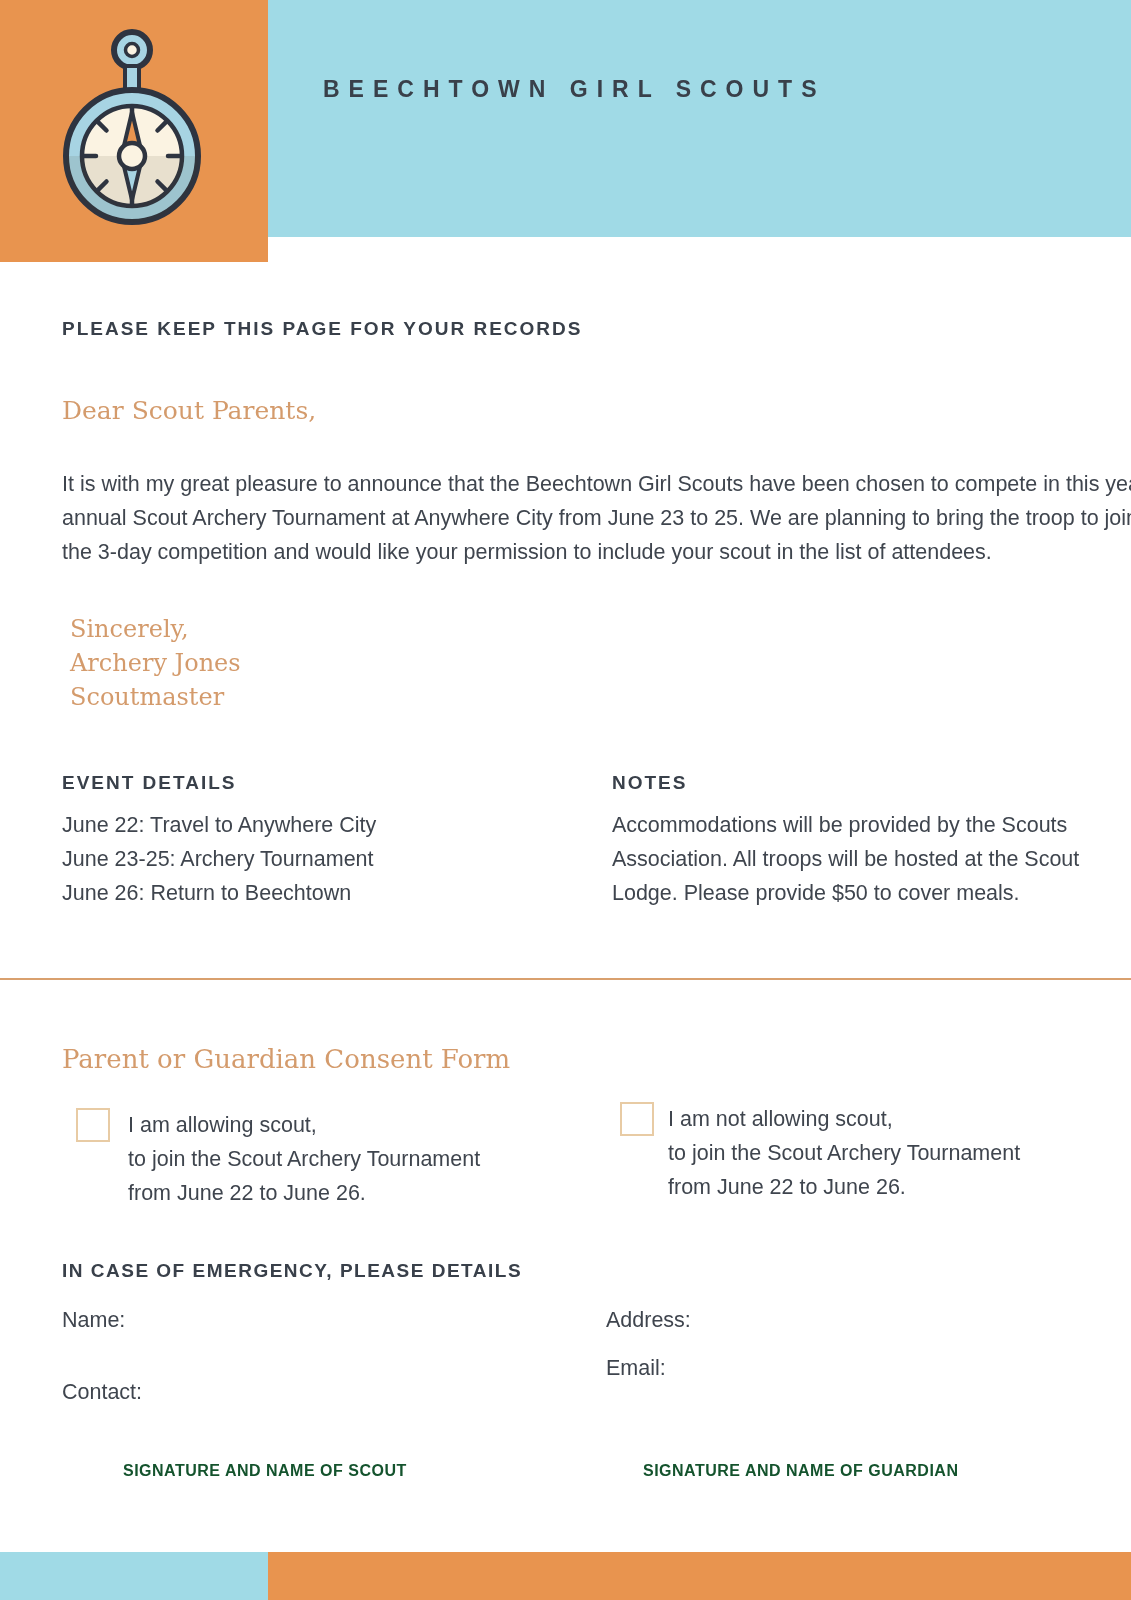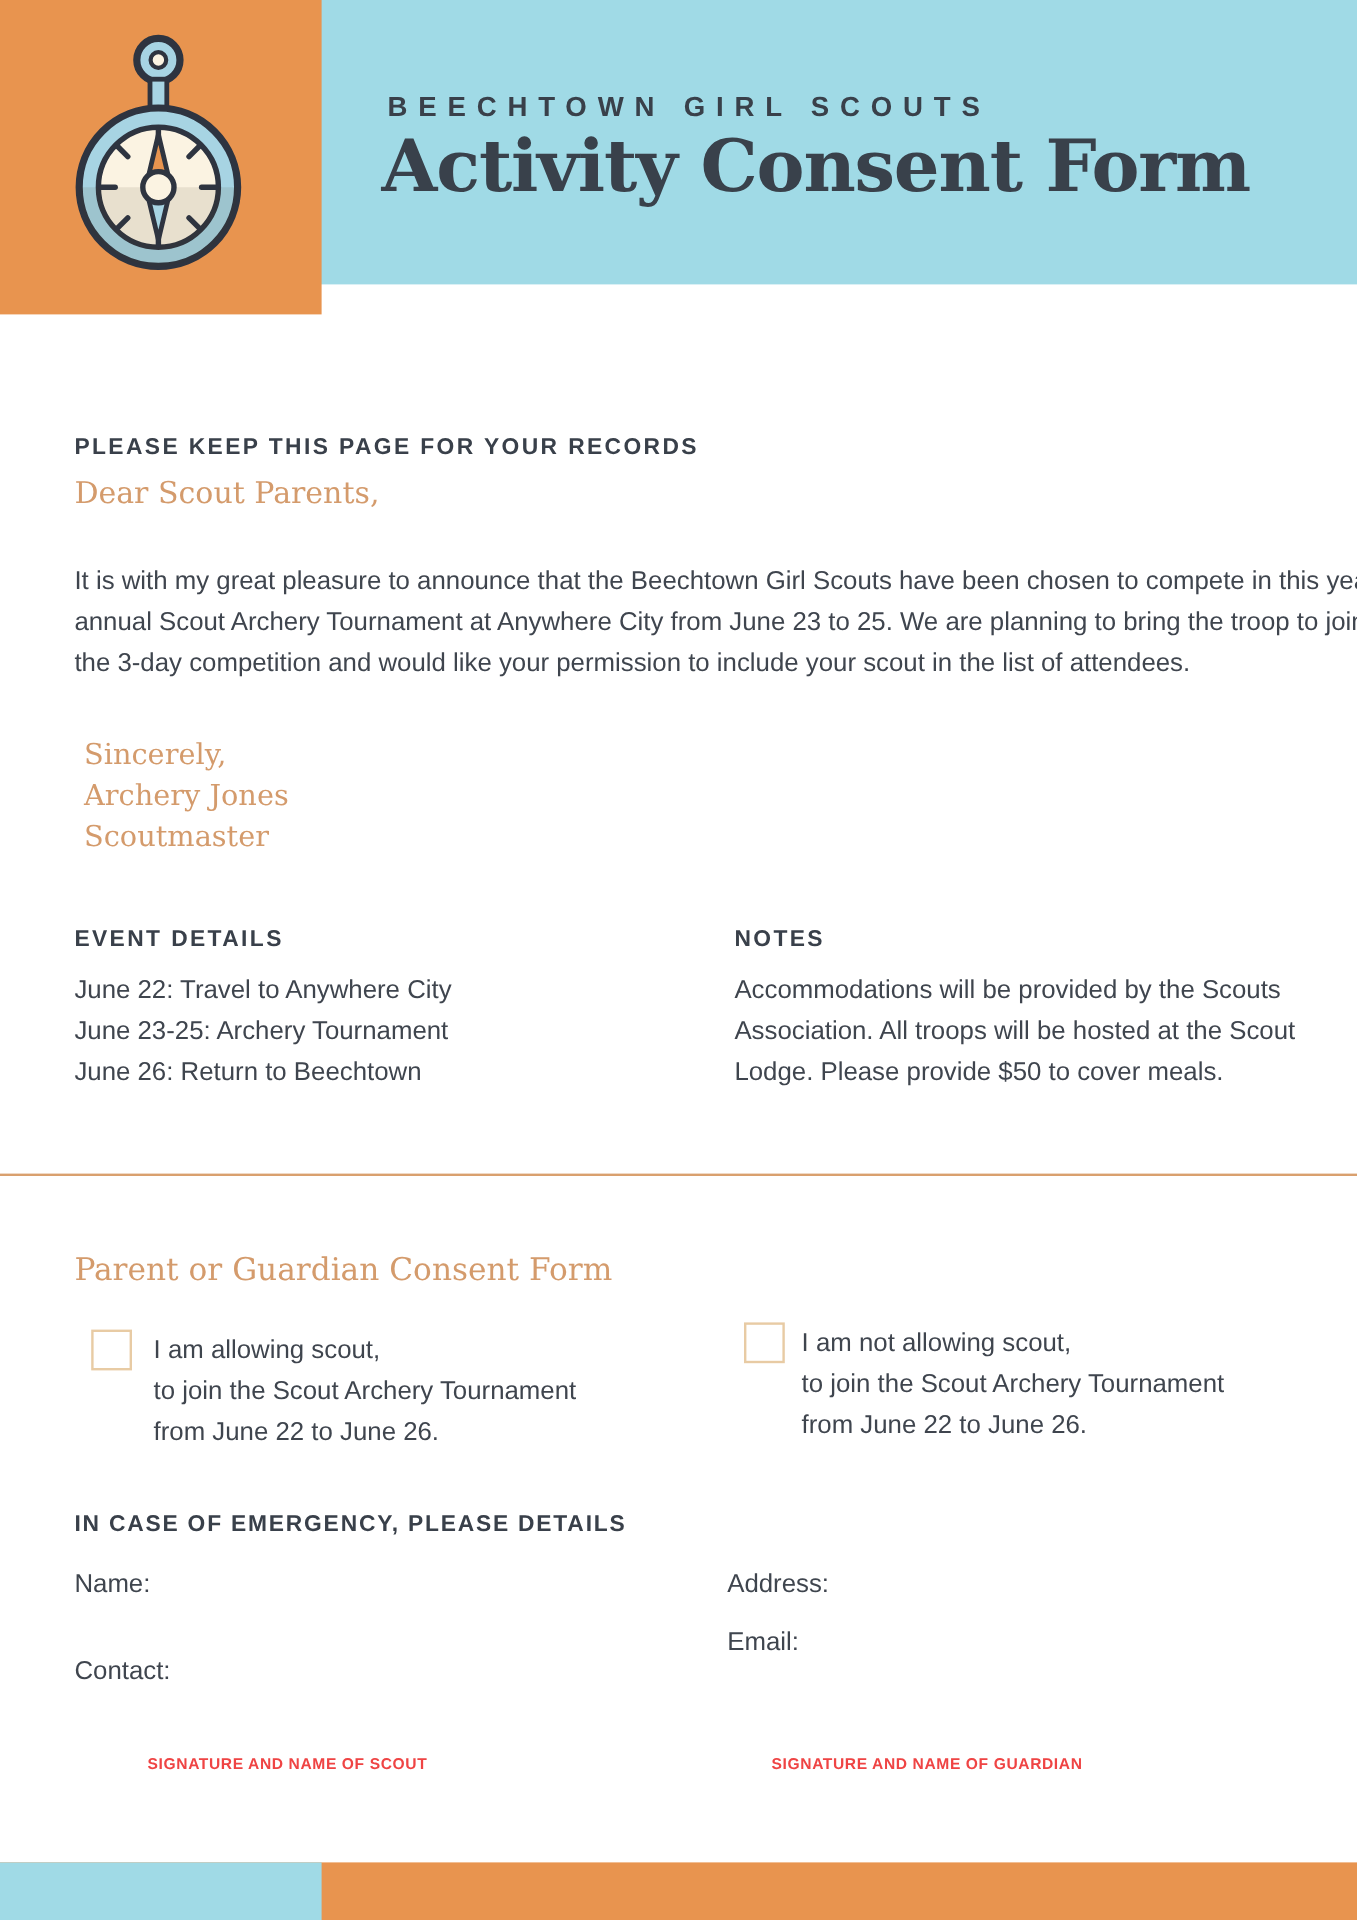--- a/index.html
+++ b/index.html
@@ -53,21 +53,21 @@
     white-space: nowrap;
   }
   .body-text {
     position: absolute;
     font-size: 21.5px; line-height: 34px;
     color: #3F454E;
     white-space: nowrap;
   }
 
   
-  .records-notice { left: 62px; top: 318px; margin-top: 44px; }
+  .records-notice { left: 62px; top: 318px; }
   .salutation     { left: 62px; top: 396px; font-size: 25px; }
   .letter-body    { left: 62px; top: 467px; }
   .closing-block  { left: 70px; top: 612px; font-size: 24px; line-height: 34px; }
 
   .event-heading  { left: 62px;  top: 772px; }
   .notes-heading  { left: 612px; top: 772px; }
   .event-list     { left: 62px;  top: 808px; }
   .notes-body     { left: 612px; top: 808px; }
 
   .divider {
@@ -92,22 +92,22 @@
 
   .emergency-heading { left: 62px; top: 1260px; letter-spacing: 1.5px; }
   .field-label { position: absolute; font-size: 21.5px; color: #3F454E; white-space: nowrap; }
   .field-name    { left: 62px;  top: 1308px; }
   .field-contact { left: 62px;  top: 1356px; margin-top: 24px; }
   .field-address { left: 606px; top: 1308px; }
   .field-email   { left: 606px; top: 1356px; }
 
   .sig-label {
     position: absolute;
-    font-size: 13px; font-weight: bold;
-    letter-spacing: 0.5px; color: #ef4444;
+    font-size: 16px; font-weight: bold;
+    letter-spacing: 0.5px; color: #14532d;
     white-space: nowrap;
   }
   .sig-scout    { left: 123px; top: 1462px; }
   .sig-guardian { left: 643px; top: 1462px; }
 
   
   .footer {
     position: absolute; left: 0; bottom: 0;
     width: 1131px; height: 48px;
     background: #E8944F;
@@ -147,21 +147,20 @@
           <line x1="32" y1="130" x2="44" y2="130"></line>
           <line x1="46.1" y1="96.1" x2="54.5" y2="104.5"></line>
         </g>
 
         <polygon points="80,86 69.5,130 90.5,130" fill="#E8944F" stroke="#2E3440" stroke-width="4" stroke-linejoin="round"></polygon>
         <polygon points="69.5,130 90.5,130 80,174" fill="#A7D4E3" stroke="#2E3440" stroke-width="4" stroke-linejoin="round"></polygon>
         <circle cx="80" cy="130" r="13" fill="#FBF3E2" stroke="#2E3440" stroke-width="4.5"></circle>
       </svg>
     </div>
     <div class="kicker">BEECHTOWN GIRL SCOUTS</div>
-    <h1 class="doc-title">Activity Consent Form</h1>
   </div>
 
   <div class="h-caps records-notice">PLEASE KEEP THIS PAGE FOR YOUR RECORDS</div>
 
   <div class="serif-accent salutation">Dear Scout Parents,</div>
   <div class="body-text letter-body">
     <div>It is with my great pleasure to announce that the Beechtown Girl Scouts have been chosen to compete in this year's</div>
     <div>annual Scout Archery Tournament at Anywhere City from June 23 to 25.  We are planning to bring the troop to join</div>
     <div>the 3-day competition and would like your permission to include your scout in the list of attendees.</div>
   </div>

